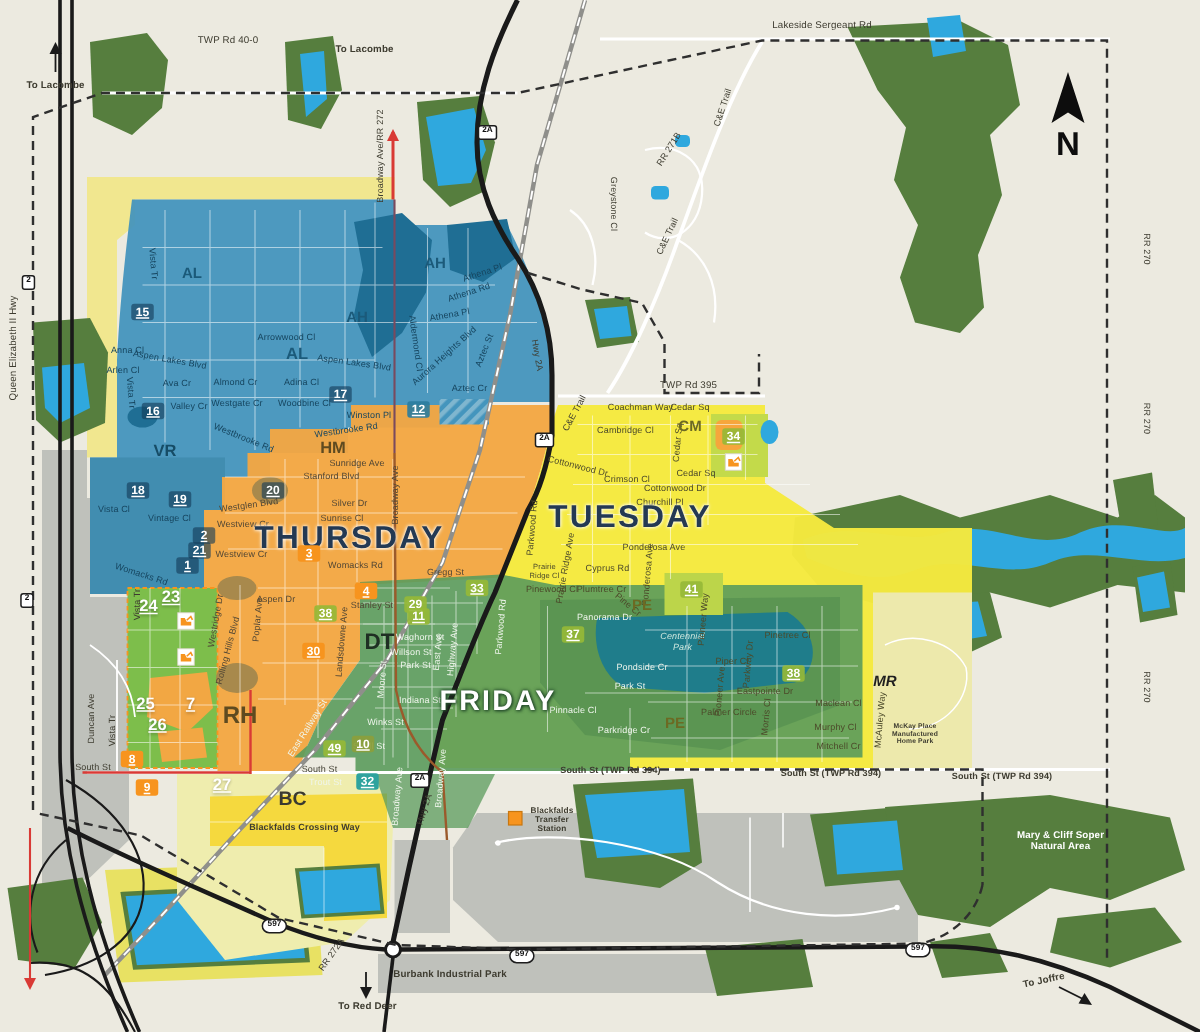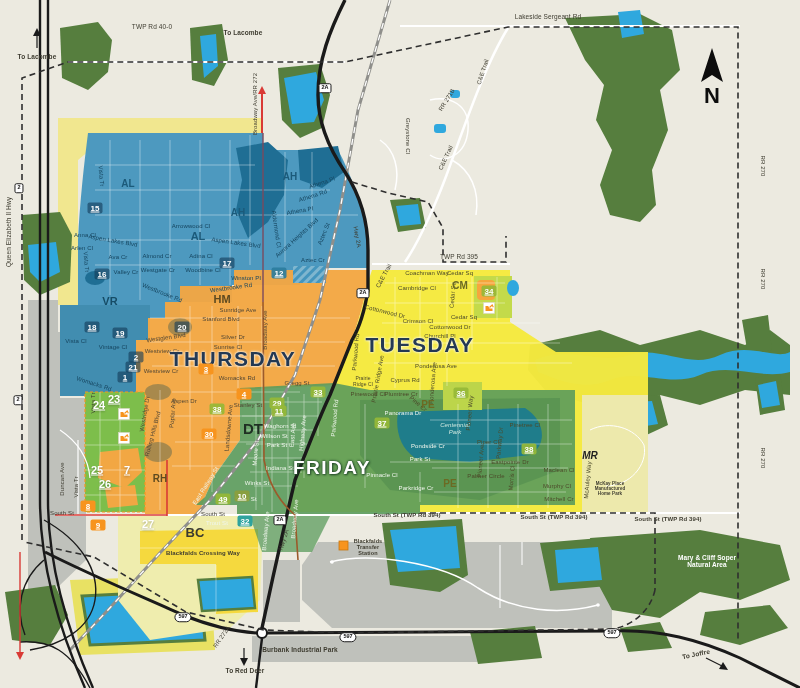--- a/index.html
+++ b/index.html
@@ -353,21 +353,21 @@
 Natural Area</div>
       <div class="day glow-light" style="position: absolute; left: 233px; top: 359px; transform: translate(-50%, -50%) rotate(0deg); font-size: 21px; color: rgb(36, 57, 83);">THURSDAY</div>
       <div class="day glow-light" style="position: absolute; left: 420px; top: 345px; transform: translate(-50%, -50%) rotate(0deg); font-size: 21px; color: rgb(36, 57, 83);">TUESDAY</div>
       <div class="day glow-green" style="position: absolute; left: 332px; top: 468px; transform: translate(-50%, -50%) rotate(0deg); font-size: 19px; color: rgb(255, 255, 255);">FRIDAY</div>
       <div class="code" style="position: absolute; left: 290px; top: 176px; transform: translate(-50%, -50%) rotate(0deg); font-size: 10px; color: rgb(27, 90, 122);">AH</div>
       <div class="code" style="position: absolute; left: 238px; top: 212px; transform: translate(-50%, -50%) rotate(0deg); font-size: 10px; color: rgb(27, 90, 122);">AH</div>
       <div class="code" style="position: absolute; left: 128px; top: 183px; transform: translate(-50%, -50%) rotate(0deg); font-size: 10px; color: rgb(27, 90, 122);">AL</div>
       <div class="code" style="position: absolute; left: 198px; top: 236px; transform: translate(-50%, -50%) rotate(0deg); font-size: 11px; color: rgb(27, 90, 122);">AL</div>
       <div class="code" style="position: absolute; left: 110px; top: 301px; transform: translate(-50%, -50%) rotate(0deg); font-size: 11px; color: rgb(22, 76, 102);">VR</div>
       <div class="code" style="position: absolute; left: 222px; top: 299px; transform: translate(-50%, -50%) rotate(0deg); font-size: 11px; color: rgb(94, 74, 32);">HM</div>
-      <div class="code" style="position: absolute; left: 160px; top: 478px; transform: translate(-50%, -50%) rotate(0deg); font-size: 10px; color: rgb(94, 74, 32);">RH</div>
+      <div class="code" style="position: absolute; left: 160px; top: 478px; transform: translate(-50%, -50%) rotate(0deg); font-size: 16px; color: rgb(94, 74, 32);">RH</div>
       <div class="code" style="position: absolute; left: 253px; top: 428px; transform: translate(-50%, -50%) rotate(0deg); font-size: 15px; color: rgb(31, 47, 35);">DT</div>
       <div class="code" style="position: absolute; left: 195px; top: 532px; transform: translate(-50%, -50%) rotate(0deg); font-size: 13px; color: rgb(58, 58, 48);">BC</div>
       <div class="code" style="position: absolute; left: 460px; top: 285px; transform: translate(-50%, -50%) rotate(0deg); font-size: 10px; color: rgb(108, 106, 35);">CM</div>
       <div class="code" style="position: absolute; left: 428px; top: 404px; transform: translate(-50%, -50%) rotate(0deg); font-size: 10px; color: rgb(108, 106, 35);">PE</div>
       <div class="code" style="position: absolute; left: 450px; top: 483px; transform: translate(-50%, -50%) rotate(0deg); font-size: 10px; color: rgb(108, 106, 35);">PE</div>
       <div class="code" style="position: absolute; left: 590px; top: 455px; transform: translate(-50%, -50%) rotate(0deg); font-size: 10px; color: rgb(31, 31, 31); font-style: italic;">MR</div>
       <div class="badge bv-dark" style="position: absolute; left: 95px; top: 208px; transform: translate(-50%, -50%) rotate(0deg);">15</div>
       <div class="badge bv-dark" style="position: absolute; left: 102px; top: 274px; transform: translate(-50%, -50%) rotate(0deg);">16</div>
       <div class="badge bv-dark" style="position: absolute; left: 227px; top: 263px; transform: translate(-50%, -50%) rotate(0deg);">17</div>
       <div class="badge bv-teal" style="position: absolute; left: 279px; top: 273px; transform: translate(-50%, -50%) rotate(0deg);">12</div>
@@ -389,21 +389,21 @@
       <div class="badge bv-orange" style="position: absolute; left: 98px; top: 525px; transform: translate(-50%, -50%) rotate(0deg);">9</div>
       <div class="badge bv-plain" style="position: absolute; left: 148px; top: 523px; transform: translate(-50%, -50%) rotate(0deg);">27</div>
       <div class="badge bv-orange" style="position: absolute; left: 209px; top: 434px; transform: translate(-50%, -50%) rotate(0deg);">30</div>
       <div class="badge bv-green" style="position: absolute; left: 223px; top: 499px; transform: translate(-50%, -50%) rotate(0deg);">49</div>
       <div class="badge bv-olive" style="position: absolute; left: 242px; top: 496px; transform: translate(-50%, -50%) rotate(0deg);">10</div>
       <div class="badge bv-tealsq" style="position: absolute; left: 245px; top: 521px; transform: translate(-50%, -50%) rotate(0deg);">32</div>
       <div class="badge bv-green" style="position: absolute; left: 277px; top: 403px; transform: translate(-50%, -50%) rotate(0deg);">29</div>
       <div class="badge bv-green" style="position: absolute; left: 279px; top: 411px; transform: translate(-50%, -50%) rotate(0deg);">11</div>
       <div class="badge bv-green" style="position: absolute; left: 318px; top: 392px; transform: translate(-50%, -50%) rotate(0deg);">33</div>
       <div class="badge bv-green" style="position: absolute; left: 489px; top: 291px; transform: translate(-50%, -50%) rotate(0deg);">34</div>
-      <div class="badge bv-green" style="position: absolute; left: 461px; top: 393px; transform: translate(-50%, -50%) rotate(0deg);">36</div>
+      <div class="badge bv-green" style="position: absolute; left: 461px; top: 393px; transform: translate(-50%, -50%) rotate(0deg);">41</div>
       <div class="badge bv-green" style="position: absolute; left: 382px; top: 423px; transform: translate(-50%, -50%) rotate(0deg);">37</div>
       <div class="badge bv-green" style="position: absolute; left: 529px; top: 449px; transform: translate(-50%, -50%) rotate(0deg);">38</div>
       <div class="shield" style="position: absolute; left: 19px; top: 188px; transform: translate(-50%, -50%) rotate(0deg);">2</div>
       <div class="shield" style="position: absolute; left: 18px; top: 400px; transform: translate(-50%, -50%) rotate(0deg);">2</div>
       <div class="shield" style="position: absolute; left: 325px; top: 88px; transform: translate(-50%, -50%) rotate(0deg);">2A</div>
       <div class="shield" style="position: absolute; left: 363px; top: 293px; transform: translate(-50%, -50%) rotate(0deg);">2A</div>
       <div class="shield" style="position: absolute; left: 280px; top: 520px; transform: translate(-50%, -50%) rotate(0deg);">2A</div>
       <div class="shield pill" style="position: absolute; left: 183px; top: 617px; transform: translate(-50%, -50%) rotate(0deg);">597</div>
       <div class="shield pill" style="position: absolute; left: 348px; top: 637px; transform: translate(-50%, -50%) rotate(0deg);">597</div>
       <div class="shield pill" style="position: absolute; left: 612px; top: 633px; transform: translate(-50%, -50%) rotate(0deg);">597</div>

